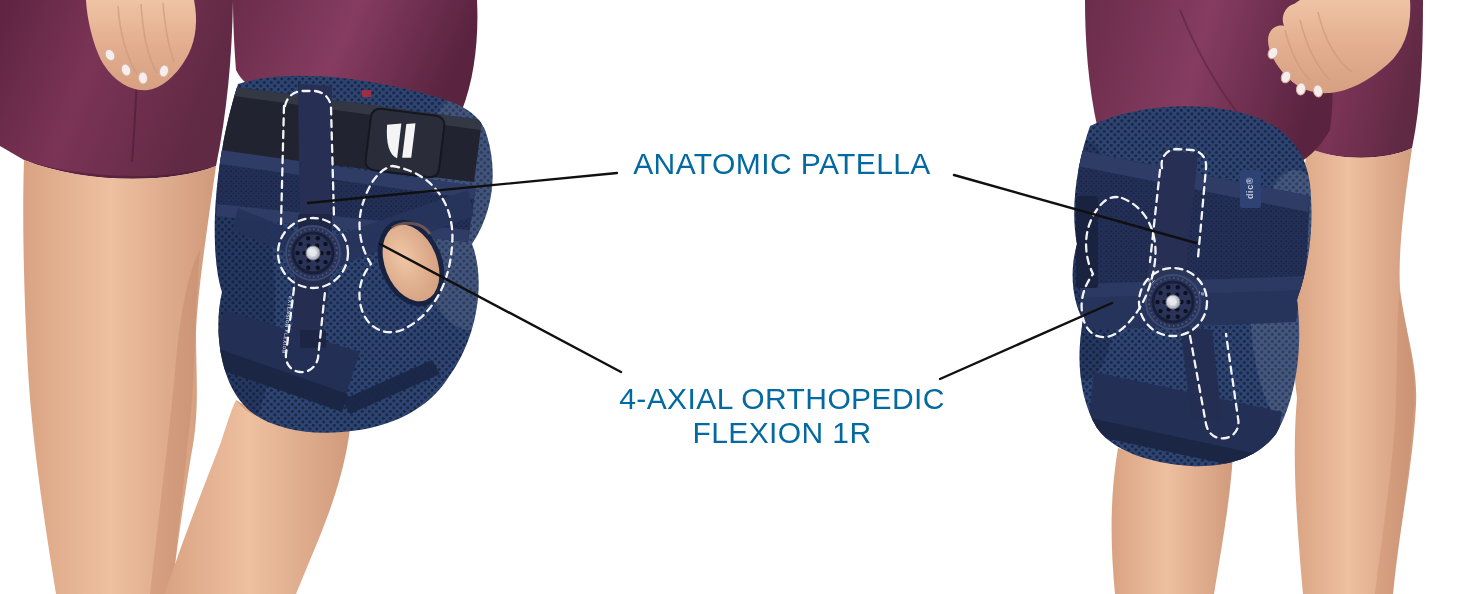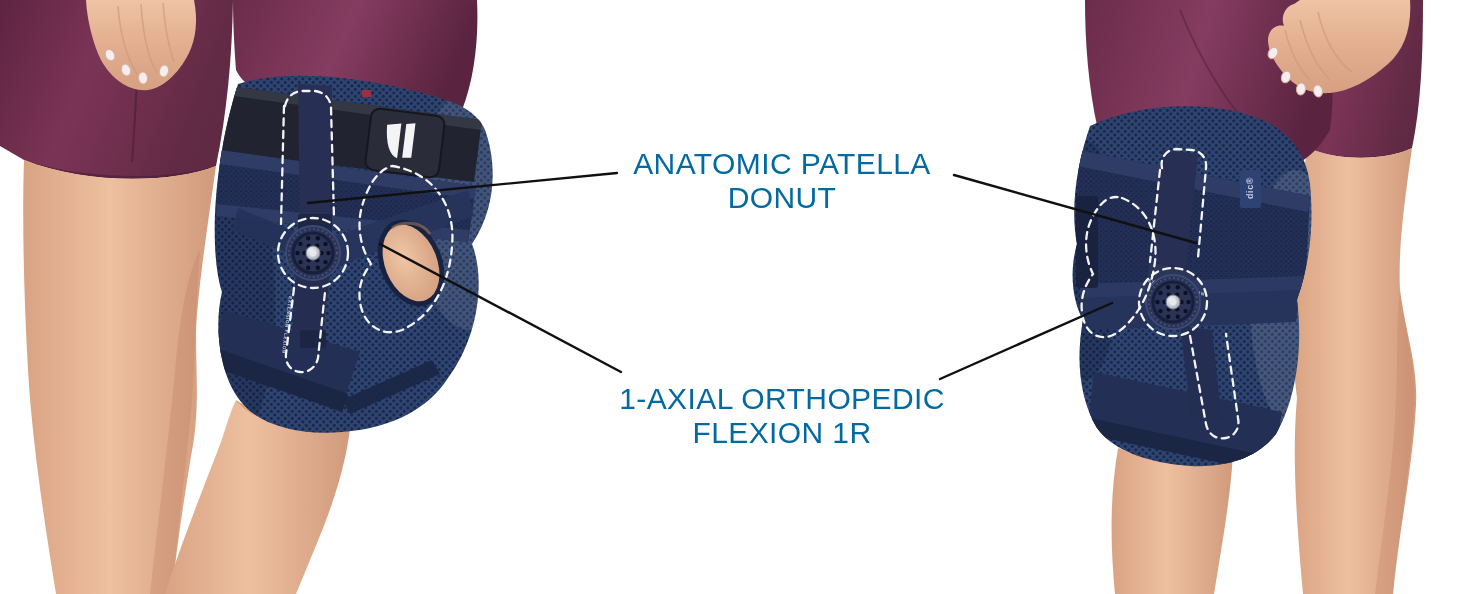--- a/index.html
+++ b/index.html
@@ -253,20 +253,19 @@
   <g>
     <line class="lead" x1="308" y1="203" x2="617" y2="173"></line>
     <line class="lead" x1="954" y1="175" x2="1196" y2="243"></line>
     <line class="lead" x1="380" y1="244" x2="621" y2="372"></line>
     <line class="lead" x1="940" y1="379" x2="1112" y2="303"></line>
   </g>
 </svg>
 
 <div class="callout" id="callout-top">
   <span>ANATOMIC PATELLA</span>
-  <span>DONUT</span>
 </div>
 <div class="callout" id="callout-bottom">
-  <span>1-AXIAL ORTHOPEDIC</span>
+  <span>4-AXIAL ORTHOPEDIC</span>
   <span>FLEXION 1R</span>
 </div>
 
 </div>
 
 </body></html>

